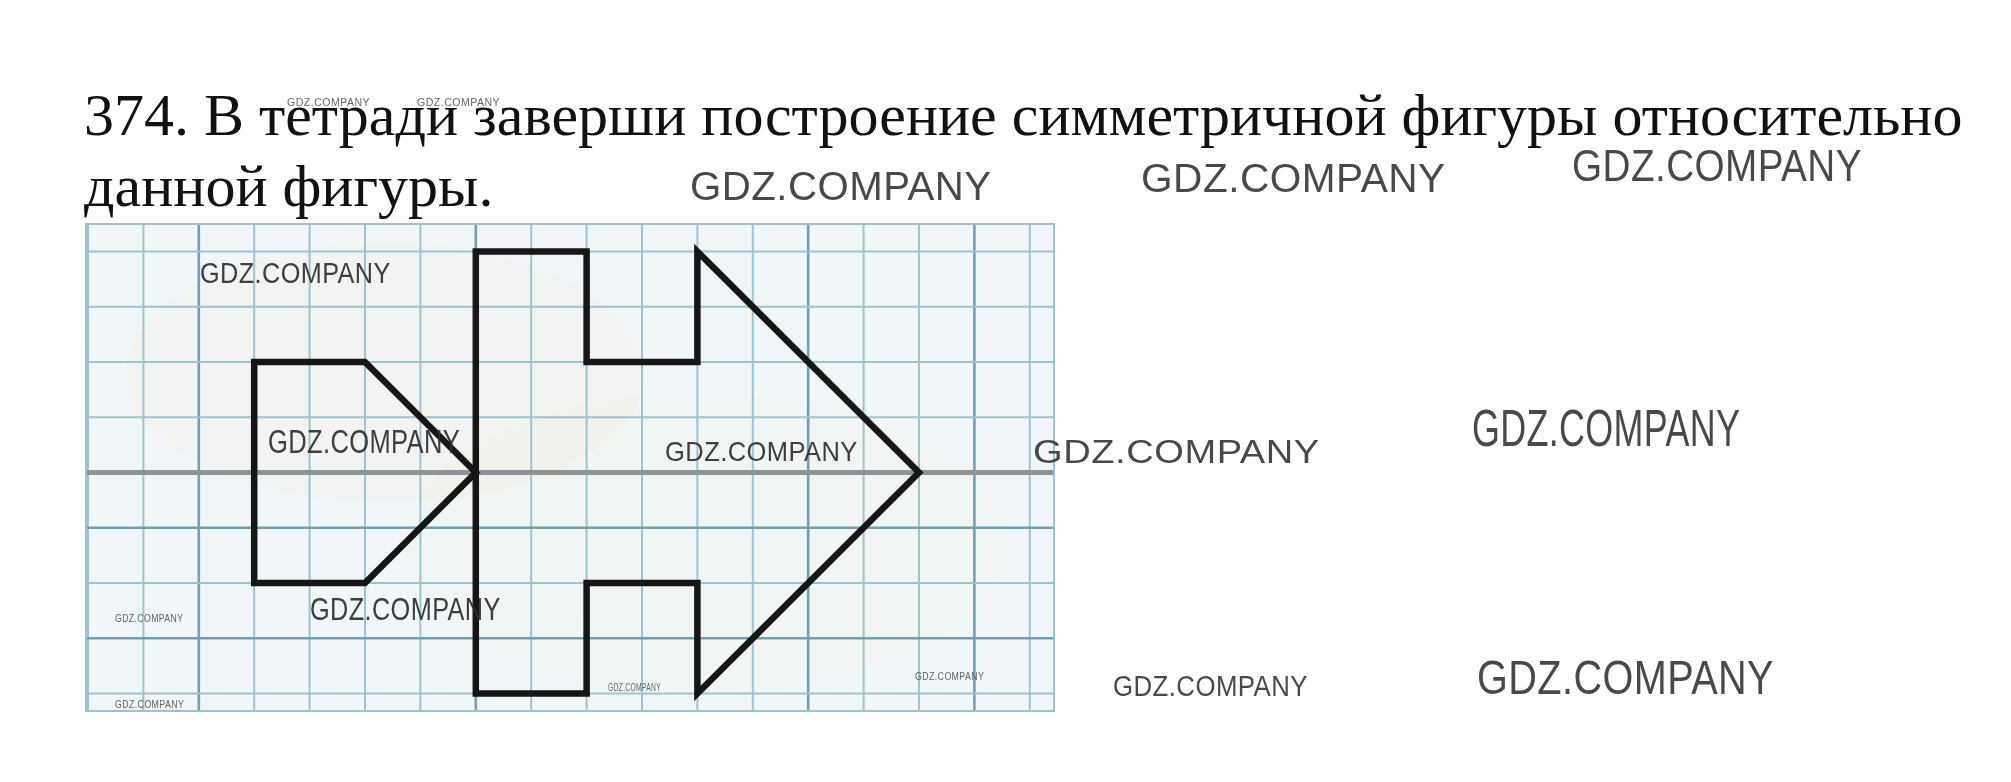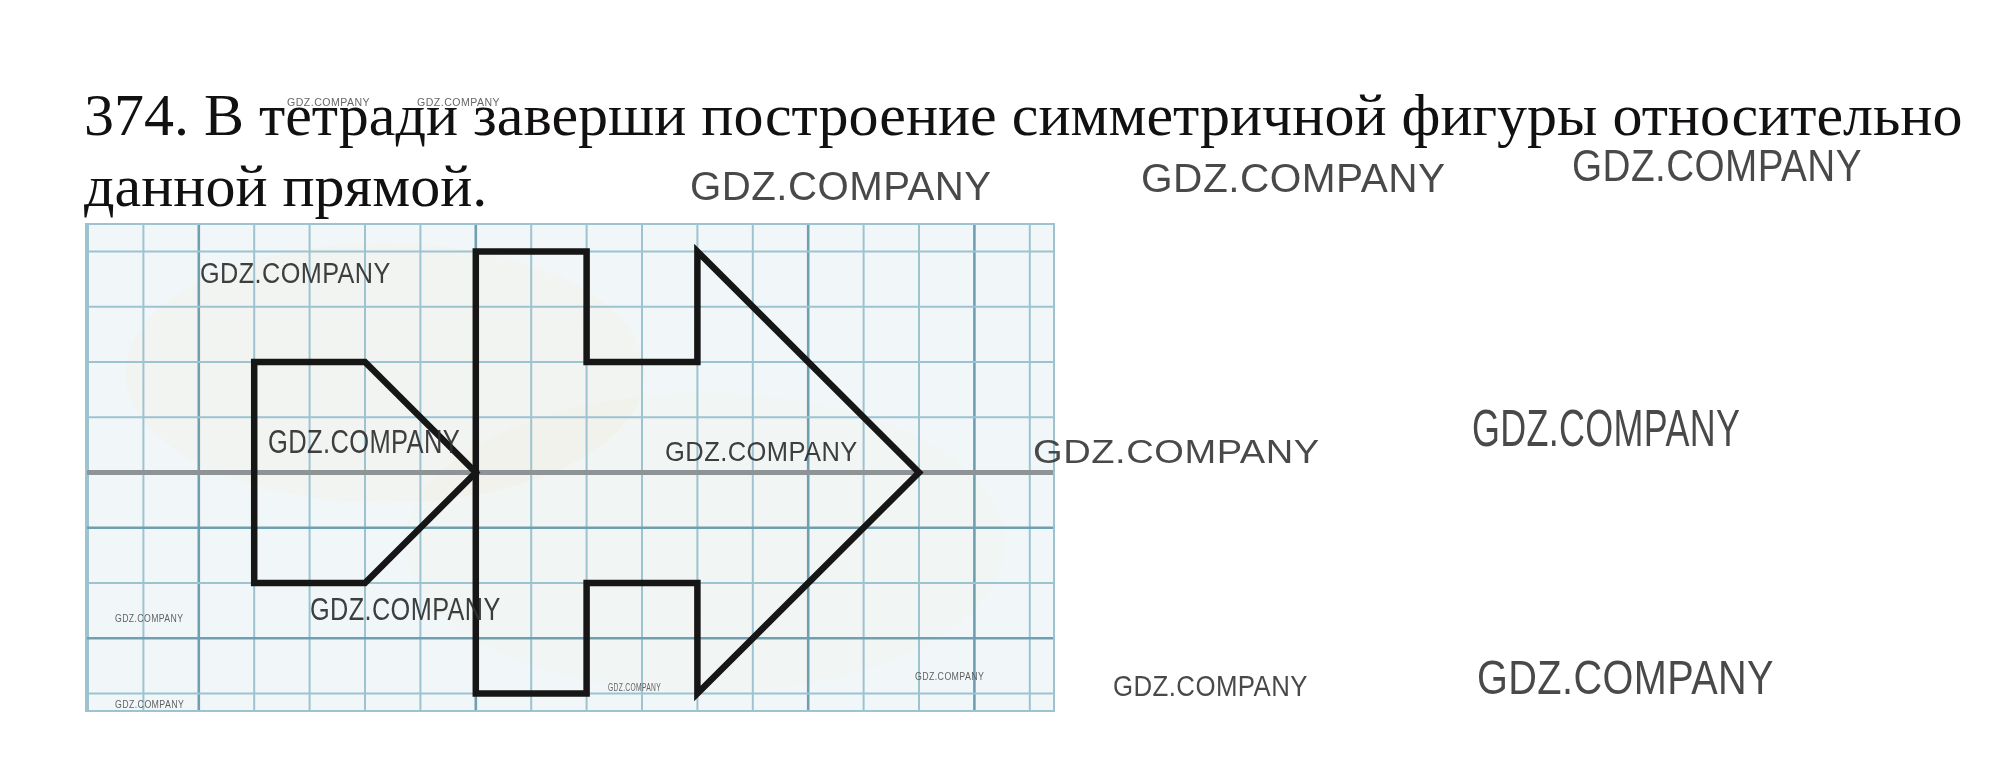--- a/index.html
+++ b/index.html
@@ -56,21 +56,21 @@
   .wm-r3{left:1113px;top:669px;font-size:30px;transform:scaleX(.86);}
   .wm-r4{left:1477px;top:649px;font-size:49px;transform:scaleX(.81);}
 </style>
 </head>
 <body>
 
 <div id="canvas">
 
   <div id="title-line-1" class="title-line">374. В тетради заверши построение симметричной фигуры относительно</div>
 
-  <div id="title-line-2" class="title-line">данной прямой.</div>
+  <div id="title-line-2" class="title-line">данной фигуры.</div>
 
   <div id="grid-figure"><svg width="970" height="489" viewBox="0 0 970 489">
         <rect x="0" y="0" width="970" height="489" fill="#f1f7f9"></rect>
         <ellipse cx="300" cy="150" rx="260" ry="130" fill="#f5ecd6" opacity="0.22"></ellipse>
         <ellipse cx="620" cy="320" rx="300" ry="150" fill="#f5ecd6" opacity="0.16"></ellipse>
         <line x1="3" y1="0" x2="3" y2="489" stroke="#9dc3d1" stroke-width="2"></line>
         <line x1="58.4" y1="0" x2="58.4" y2="489" stroke="#9dc3d1" stroke-width="2"></line>
         <line x1="113.8" y1="0" x2="113.8" y2="489" stroke="#6f9fb0" stroke-width="2.6"></line>
         <line x1="169.2" y1="0" x2="169.2" y2="489" stroke="#9dc3d1" stroke-width="2"></line>
         <line x1="224.6" y1="0" x2="224.6" y2="489" stroke="#9dc3d1" stroke-width="2"></line>

